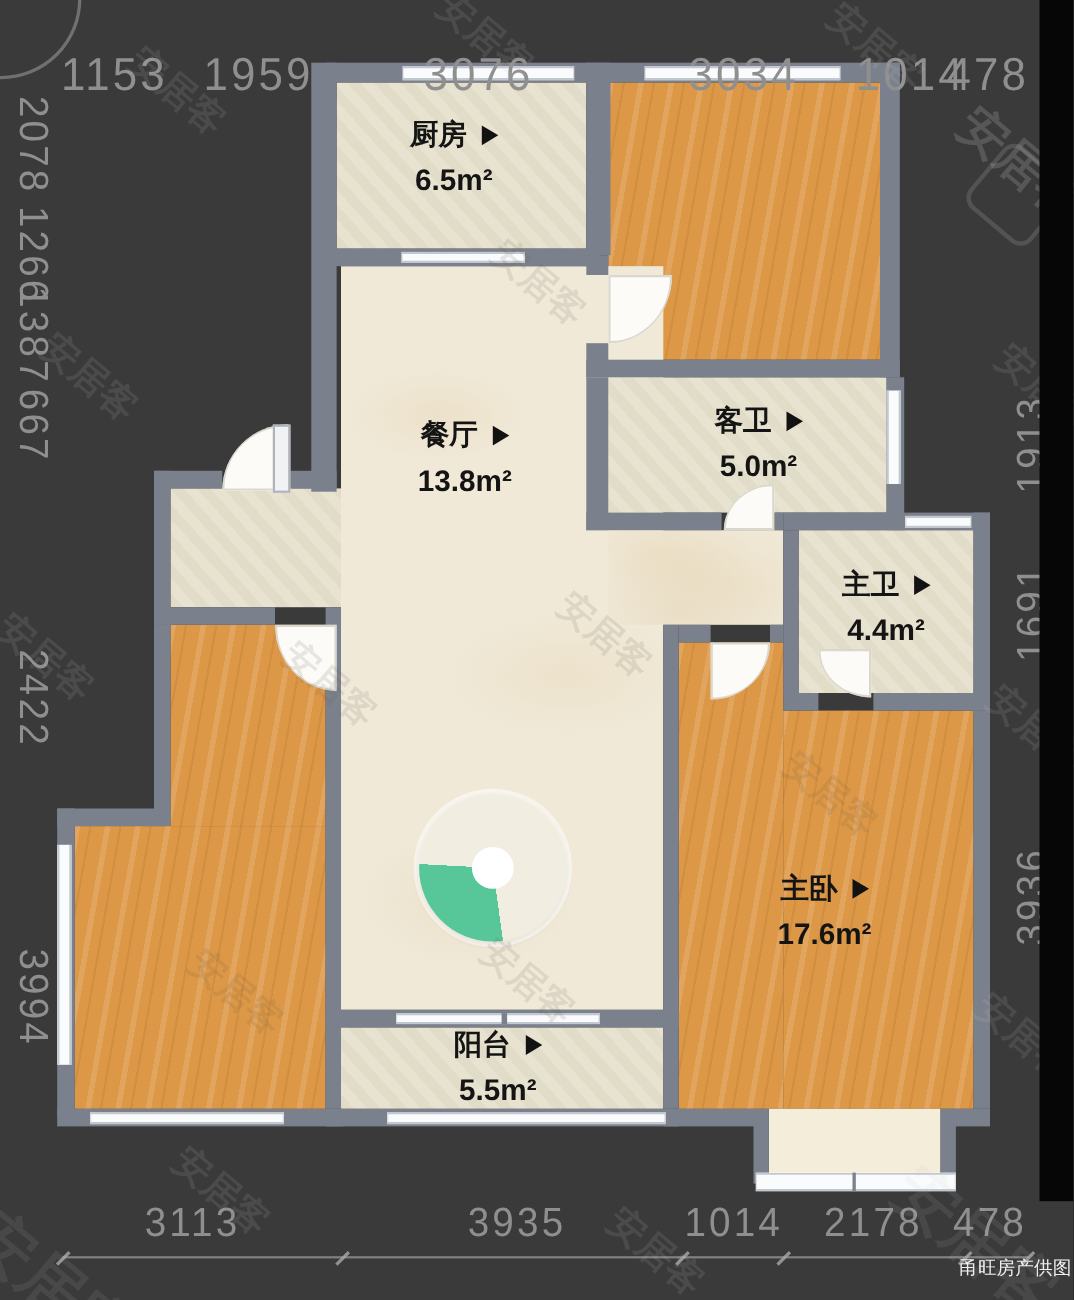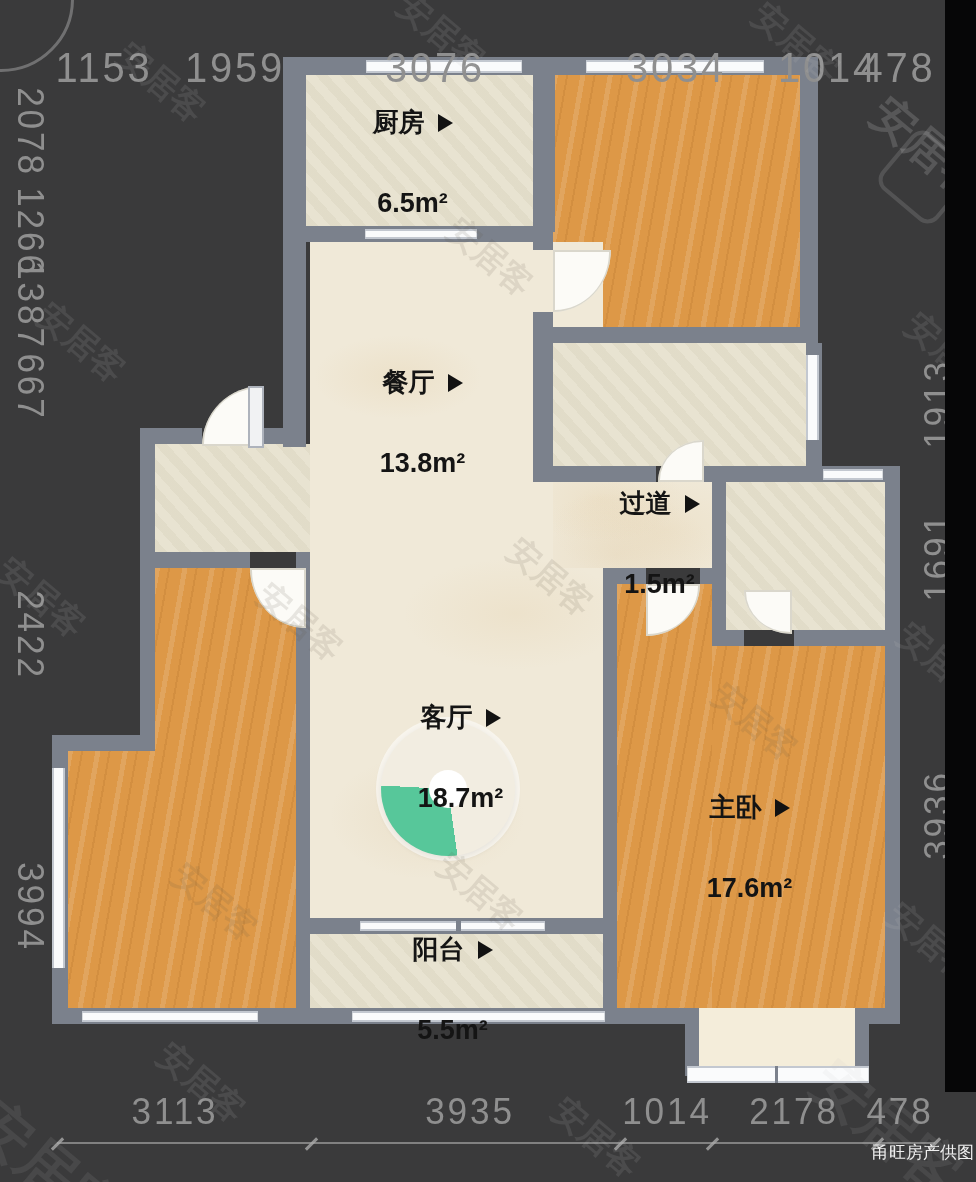--- a/index.html
+++ b/index.html
@@ -14,21 +14,21 @@
       radial-gradient(140px 90px at 40% 85%,rgba(200,160,100,.12),transparent 70%);}
   .f-wood{background:#dd9847;background-image:
       repeating-linear-gradient(100deg,rgba(255,255,255,.13) 0 5px,rgba(255,255,255,0) 5px 13px,rgba(120,60,0,.10) 13px 15px,rgba(255,255,255,0) 15px 27px);}
   .f-bay{background:#f4edda;}
   
   .w{background:#7b818c;}
   .win{background:#fafbfc;box-shadow:inset 0 2px 0 #c3c8d0,inset 0 -2px 0 #c3c8d0,inset 0 0 0 1px #d7dade;}
   .door{background:#fcfbf7;box-shadow:inset 0 0 0 2px rgba(190,185,170,.55);}
   .leaf{background:#f1f2f3;border:2px solid #aeb3bc;box-sizing:border-box;}
   
-  .room-label{display:flex;flex-direction:column;align-items:center;z-index:6;color:#141414;text-align:center;gap:39px;}
+  .room-label{display:flex;flex-direction:column;align-items:center;z-index:6;color:#141414;text-align:center;}
   .rl-name{display:flex;align-items:center;font-size:26px;font-weight:700;white-space:nowrap;}
   .rl-area{margin-top:9px;font-size:27px;font-weight:700;white-space:nowrap;}
   .tri{width:0;height:0;border-left:15px solid #121212;border-top:9px solid transparent;border-bottom:9px solid transparent;margin-left:13px;}
   
   .compass{width:134px;height:134px;border-radius:50%;background:#f2ede1;box-shadow:0 0 0 5px rgba(255,255,255,.55),0 2px 6px rgba(0,0,0,.18);z-index:5;}
   .compass .wedge{position:absolute;inset:0;border-radius:50%;background:conic-gradient(from 172deg,#57c79a 0 101deg,transparent 101deg);}
   .compass .hub{position:absolute;left:50%;top:50%;width:38px;height:38px;margin:-19px 0 0 -19px;border-radius:50%;background:#fff;}
   
   .dim{position:absolute;color:#8f8f8f;letter-spacing:3px;z-index:2;transform:translate(-50%,-50%) scaleX(.95);white-space:nowrap;}
   .dim-top{font-size:42px;}
@@ -132,40 +132,40 @@
     <div class="hub"></div>
   </div>
 
   <div class="abs room-label" style="left:335px;top:105px;width:155px;">
     <div class="rl-name">
         <span>厨房</span>
         <span class="tri"></span>
       </div>
     <div class="rl-area">6.5m²</div>
   </div>
-  <div class="abs room-label" style="left:345px;top:365px;width:155px;">
+  <div class="abs room-label" style="left:345px;top:378px;width:155px;">
     <div class="rl-name">
         <span>餐厅</span>
         <span class="tri"></span>
       </div>
     <div class="rl-area">13.8m²</div>
   </div>
-  <div class="abs room-label" style="left:582px;top:486px;width:155px;">
-    <div class="rl-name">
-        <span>过道</span>
-        <span class="tri"></span>
-      </div>
-    <div class="rl-area">1.5m²</div>
-  </div>
-  <div class="abs room-label" style="left:383px;top:700px;width:155px;">
-    <div class="rl-name">
-        <span>客厅</span>
-        <span class="tri"></span>
-      </div>
-    <div class="rl-area">18.7m²</div>
+  <div class="abs room-label" style="left:612px;top:365px;width:155px;">
+    <div class="rl-name">
+        <span>客卫</span>
+        <span class="tri"></span>
+      </div>
+    <div class="rl-area">5.0m²</div>
+  </div>
+  <div class="abs room-label" style="left:728px;top:514px;width:155px;">
+    <div class="rl-name">
+        <span>主卫</span>
+        <span class="tri"></span>
+      </div>
+    <div class="rl-area">4.4m²</div>
   </div>
   <div class="abs room-label" style="left:672px;top:790px;width:155px;">
     <div class="rl-name">
         <span>主卧</span>
         <span class="tri"></span>
       </div>
     <div class="rl-area">17.6m²</div>
   </div>
   <div class="abs room-label" style="left:375px;top:932px;width:155px;">
     <div class="rl-name">

